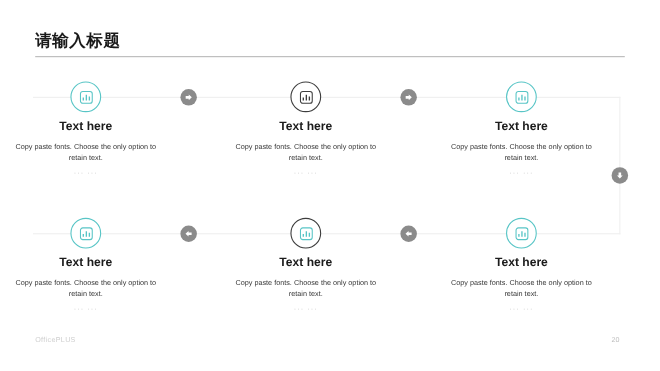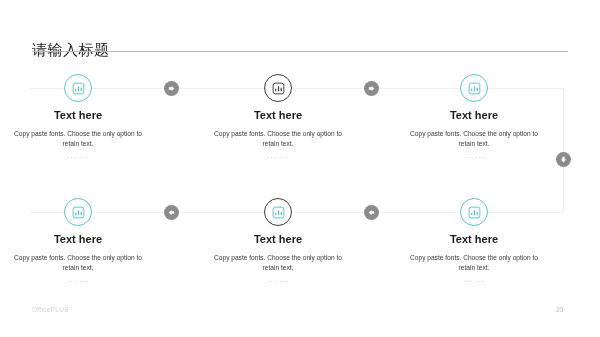--- a/index.html
+++ b/index.html
@@ -13,23 +13,23 @@
     position: relative;
     overflow: hidden;
     font-family: "Liberation Sans", sans-serif;
     -webkit-font-smoothing: antialiased;
   }
 
   
   #slide-title {
     position: absolute;
     left: 32px;
-    top: 40px;
+    top: 28px;
     font-size: 15px;
-    font-weight: normal;
+    font-weight: bold;
     color: #1a1a1a;
     letter-spacing: 0.5px;
     line-height: 19px;
     white-space: nowrap;
   }
   #title-rule {
     position: absolute;
     left: 32px;
     top: 51px;
     width: 536px;

